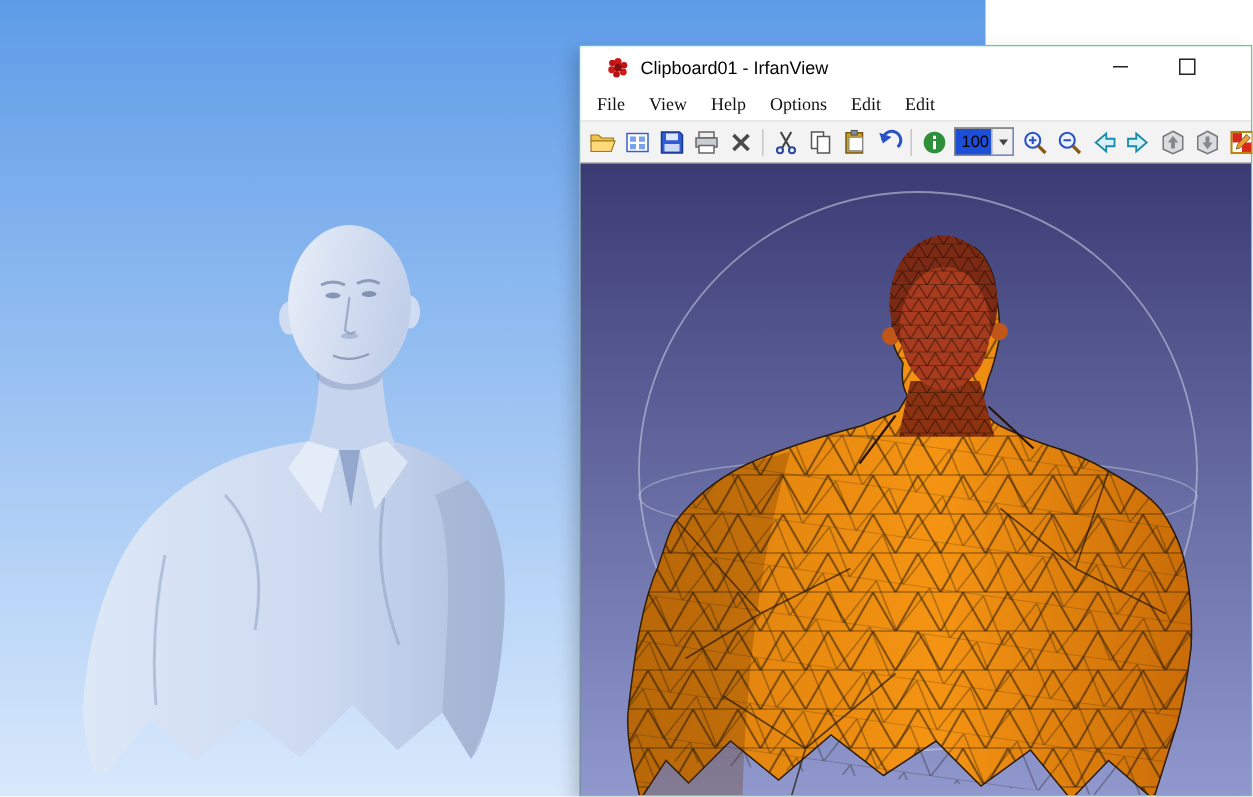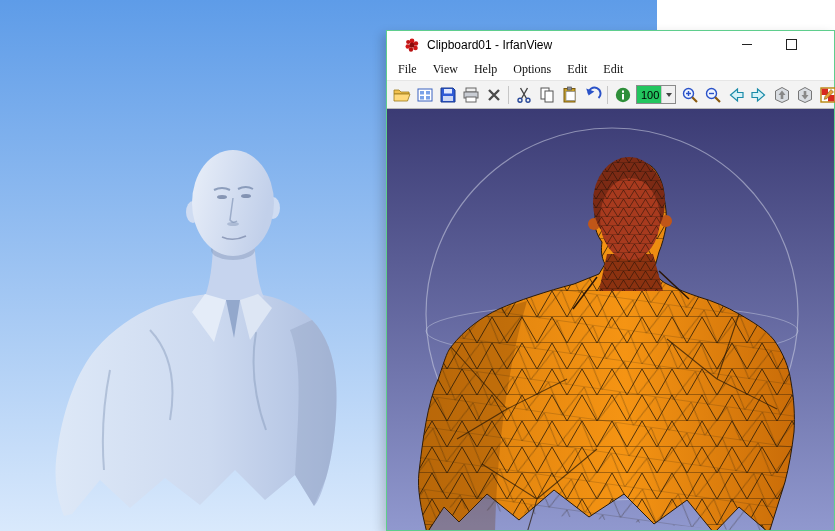--- a/index.html
+++ b/index.html
@@ -20,21 +20,21 @@
   .glyph-max{width:9px;height:9px;border:1px solid #222;}
   .win-stub{width:20px;}
 
   .menubar{height:22px;display:flex;align-items:center;padding-left:3px;font-size:12px;color:#111;background:#fff;}
   .menu-item{padding:3px 8px;cursor:default;font-family:Liberation Serif, serif;}
 
   .toolbar{height:29px;background:#f3f3f3;border-top:1px solid #e6e6e6;border-bottom:1px solid #b9b9b9;display:flex;align-items:center;padding:0 3px;box-sizing:border-box;}
   .tbtn{width:23px;height:23px;display:flex;align-items:center;justify-content:center;flex:0 0 23px;}
   .tbtn svg{width:18px;height:18px;display:block;}
   .tsep{width:1px;height:18px;background:#c6c6c6;margin:0 3px;flex:0 0 1px;}
-  .zoombox{width:40px;height:19px;background:#22c55e;border:1px solid #8a8a8a;display:flex;align-items:center;margin:0 2px;flex:0 0 40px;box-sizing:border-box;}
+  .zoombox{width:40px;height:19px;background:#1d4ed8;border:1px solid #8a8a8a;display:flex;align-items:center;margin:0 2px;flex:0 0 40px;box-sizing:border-box;}
   .zoomval{flex:1;font-size:11px;padding-left:4px;color:#000;}
   .zoomarrow{width:13px;height:100%;display:flex;align-items:center;justify-content:center;border-left:1px solid #c8c8c8;background:#f0f0f0;}
   .zoomarrow i{width:0;height:0;border-left:3.5px solid transparent;border-right:3.5px solid transparent;border-top:4px solid #444;}
 
   .viewport{position:relative;width:447px;height:421px;overflow:hidden;background:#3b3b74;}
   .viewport svg{position:absolute;left:0;top:0;}
 </style>
 </head>
 <body>
 

